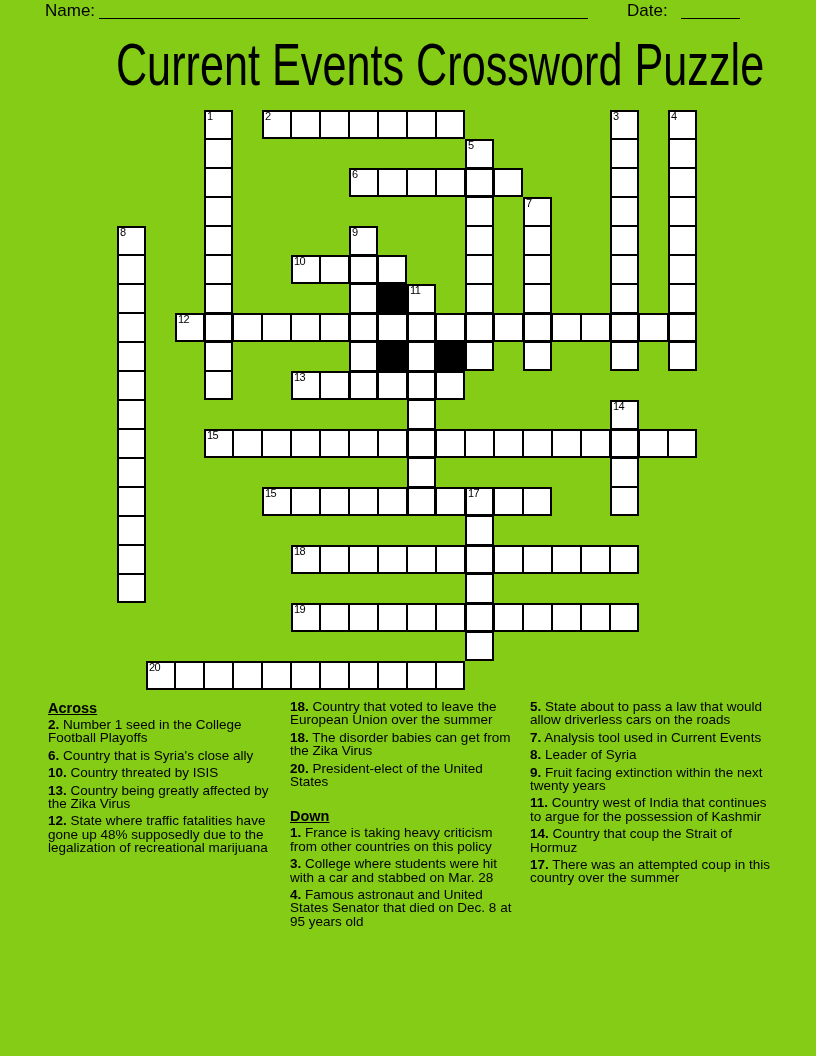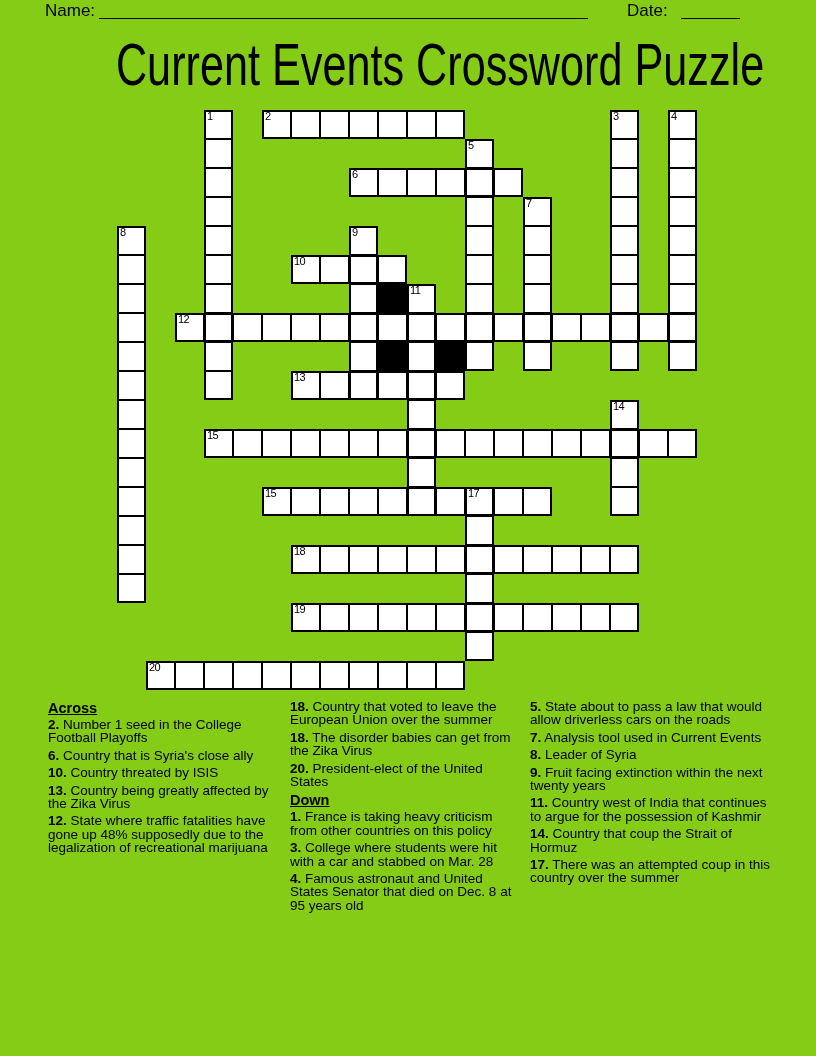--- a/index.html
+++ b/index.html
@@ -37,21 +37,21 @@
   }
   
   .clue-col{position:absolute;top:700px;}
   .clue-col-1{left:48px;width:236px;}
   .clue-col-2{left:290px;width:233px;}
   .clue-col-3{left:530px;width:240px;}
   .clue-heading{
     font-size:14.5px;font-weight:bold;text-decoration:underline;
     margin:1px 0 3px 0;line-height:14px;
   }
-  .clue-heading.down{margin-top:5px;}
+  .clue-heading.down{margin-top:21px;}
   .clue{font-size:13.5px;line-height:13.4px;margin-bottom:4px;}
   .clue-num{font-weight:bold;}
 </style>
 </head>
 <body>
 
 <div class="page">
 
   <span class="hdr-label name-label">Name:</span>
   <div class="blank-line name-line"></div>

